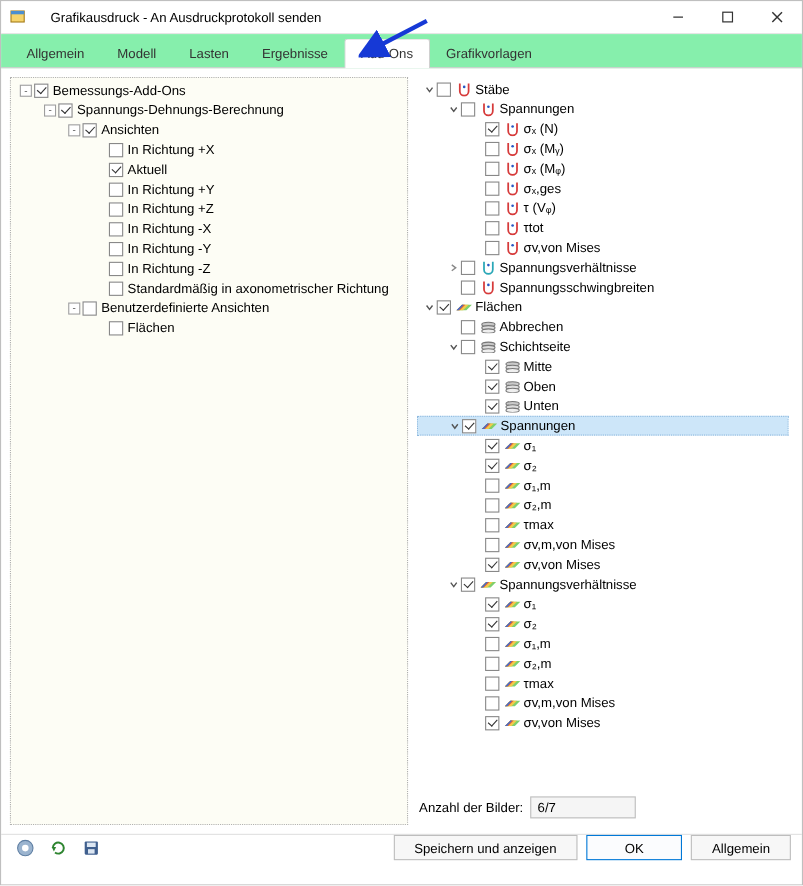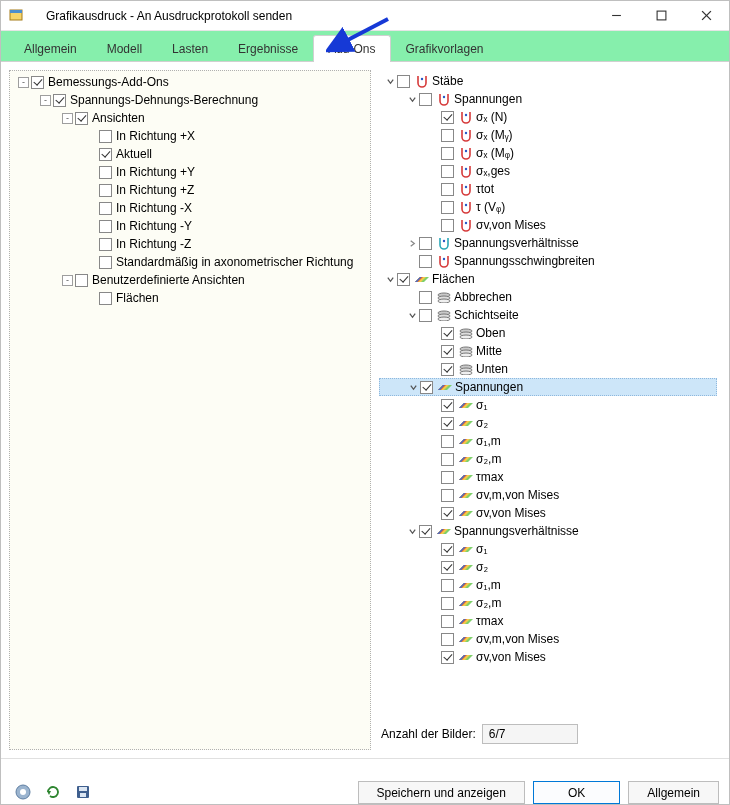--- a/index.html
+++ b/index.html
@@ -22,21 +22,21 @@
   .spacer { display: inline-block; height: 1px; }
   .expander { width: 14px; height: 14px; display: inline-flex; align-items: center; justify-content: center; color: #555; flex-shrink: 0; }
   .expander svg { width: 9px; height: 9px; }
   .cb { width: 13px; height: 13px; border: 1px solid #888; background: #fff; margin-right: 4px; flex-shrink: 0; display: inline-flex; align-items: center; justify-content: center; }
   .cb.checked::after { content: ""; display: block; width: 7px; height: 4px; border-left: 1.8px solid #333; border-bottom: 1.8px solid #333; transform: rotate(-48deg) translate(1px, -1px); }
   .legacy-expander { width: 11px; height: 11px; border: 1px solid #9e9e9e; display: inline-flex; align-items: center; justify-content: center; font-size: 9px; line-height: 9px; color: #555; margin-right: 2px; flex-shrink: 0; background: #fff; }
   .icon { width: 16px; height: 14px; display: inline-flex; align-items: center; justify-content: center; margin-right: 2px; flex-shrink: 0; }
   .label { color: #000; }
   .count-row { margin-top: 2px; padding: 4px 2px; display: flex; align-items: center; gap: 6px; }
   .count-field { width: 96px; height: 20px; border: 1px solid #bdbdbd; background: #f5f5f5; padding: 0 6px; display: flex; align-items: center; }
-  .footer { height: 46px; border-top: 1px solid #e0e0e0; display: flex; align-items: flex-end; justify-content: space-between; padding: 0 10px; }
+  .footer { height: 46px; border-top: 1px solid #e0e0e0; display: flex; align-items: flex-start; justify-content: space-between; padding: 0 10px; }
   .footer-left { display: flex; gap: 6px; }
   .ficon { width: 24px; height: 24px; display: flex; align-items: center; justify-content: center; border: 1px solid transparent; border-radius: 2px; }
   .footer-right { display: flex; gap: 8px; }
   .btn { height: 23px; border: 1px solid #bdbdbd; background: #f7f7f7; padding: 0 18px; display: flex; align-items: center; justify-content: center; }
   .btn.primary { border: 1px solid #0078d7; background: #fbfcfe; padding: 0 34px; }
   .arrow-overlay { position: absolute; top: 12px; left: 325px; pointer-events: none; }
 </style>
 </head>
 <body>
 
@@ -249,33 +249,33 @@
           <div class="tree-item">
             <span class="spacer" style="width: 48px;"></span>
             <span class="expander"></span>
             <span class="cb"></span>
             <span class="icon">
               <svg width="14" height="14">
                 <path d="M3 2 v7 a4 4 0 0 0 8 0 v-7" fill="none" stroke="#d63a3a" stroke-width="1.6"></path>
                 <circle cx="7" cy="5" r="1.2" fill="#2857c4"></circle>
               </svg>
             </span>
+            <span class="label">τ (Vᵩ)</span>
+          </div>
+          <div class="tree-item">
+            <span class="spacer" style="width: 48px;"></span>
+            <span class="expander"></span>
+            <span class="cb"></span>
+            <span class="icon">
+              <svg width="14" height="14">
+                <path d="M3 2 v7 a4 4 0 0 0 8 0 v-7" fill="none" stroke="#d63a3a" stroke-width="1.6"></path>
+                <circle cx="7" cy="5" r="1.2" fill="#2857c4"></circle>
+              </svg>
+            </span>
             <span class="label">τtot</span>
-          </div>
-          <div class="tree-item">
-            <span class="spacer" style="width: 48px;"></span>
-            <span class="expander"></span>
-            <span class="cb"></span>
-            <span class="icon">
-              <svg width="14" height="14">
-                <path d="M3 2 v7 a4 4 0 0 0 8 0 v-7" fill="none" stroke="#d63a3a" stroke-width="1.6"></path>
-                <circle cx="7" cy="5" r="1.2" fill="#2857c4"></circle>
-              </svg>
-            </span>
-            <span class="label">τ (Vᵩ)</span>
           </div>
           <div class="tree-item">
             <span class="spacer" style="width: 48px;"></span>
             <span class="expander"></span>
             <span class="cb"></span>
             <span class="icon">
               <svg width="14" height="14">
                 <path d="M3 2 v7 a4 4 0 0 0 8 0 v-7" fill="none" stroke="#d63a3a" stroke-width="1.6"></path>
                 <circle cx="7" cy="5" r="1.2" fill="#2857c4"></circle>
               </svg>
@@ -362,34 +362,34 @@
             <span class="spacer" style="width: 48px;"></span>
             <span class="expander"></span>
             <span class="cb checked"></span>
             <span class="icon">
               <svg width="16" height="12">
                 <ellipse cx="8" cy="4" rx="6" ry="2" fill="#c9c9c9" stroke="#777"></ellipse>
                 <ellipse cx="8" cy="7" rx="6" ry="2" fill="#dedede" stroke="#777"></ellipse>
                 <ellipse cx="8" cy="10" rx="6" ry="2" fill="#efefef" stroke="#777"></ellipse>
               </svg>
             </span>
-            <span class="label">Oben</span>
+            <span class="label">Mitte</span>
           </div>
           <div class="tree-item">
             <span class="spacer" style="width: 48px;"></span>
             <span class="expander"></span>
             <span class="cb checked"></span>
             <span class="icon">
               <svg width="16" height="12">
                 <ellipse cx="8" cy="4" rx="6" ry="2" fill="#c9c9c9" stroke="#777"></ellipse>
                 <ellipse cx="8" cy="7" rx="6" ry="2" fill="#dedede" stroke="#777"></ellipse>
                 <ellipse cx="8" cy="10" rx="6" ry="2" fill="#efefef" stroke="#777"></ellipse>
               </svg>
             </span>
-            <span class="label">Mitte</span>
+            <span class="label">Oben</span>
           </div>
           <div class="tree-item">
             <span class="spacer" style="width: 48px;"></span>
             <span class="expander"></span>
             <span class="cb checked"></span>
             <span class="icon">
               <svg width="16" height="12">
                 <ellipse cx="8" cy="4" rx="6" ry="2" fill="#c9c9c9" stroke="#777"></ellipse>
                 <ellipse cx="8" cy="7" rx="6" ry="2" fill="#dedede" stroke="#777"></ellipse>
                 <ellipse cx="8" cy="10" rx="6" ry="2" fill="#efefef" stroke="#777"></ellipse>

